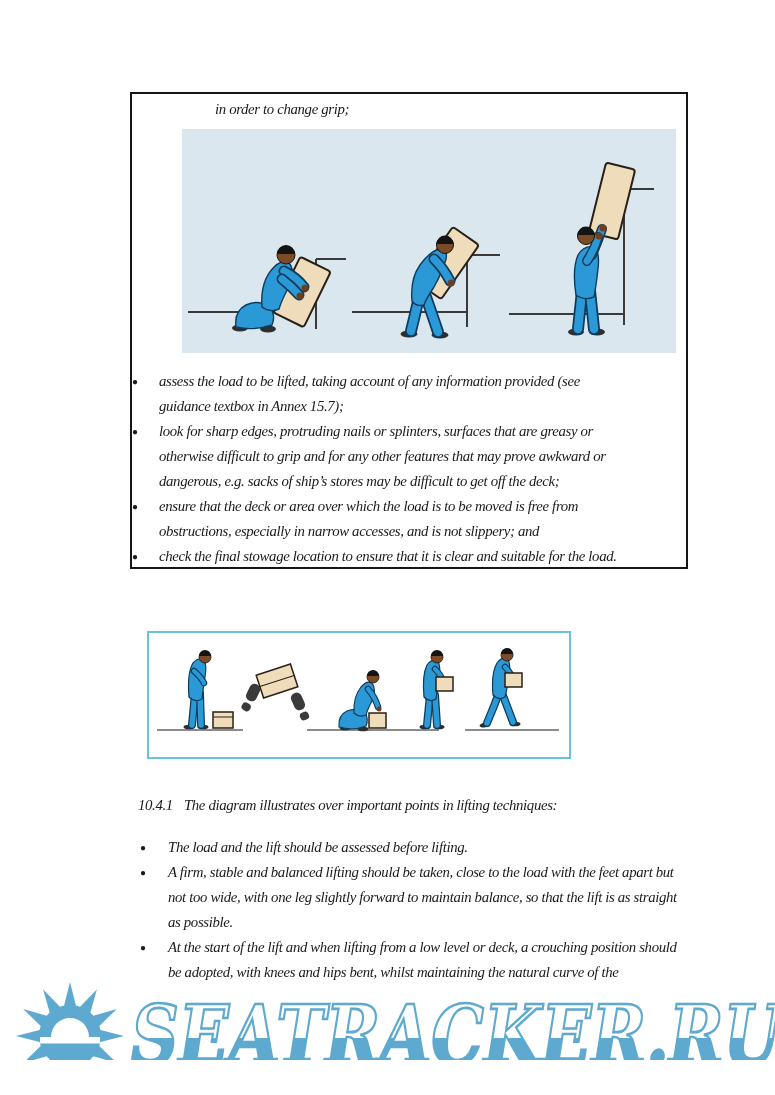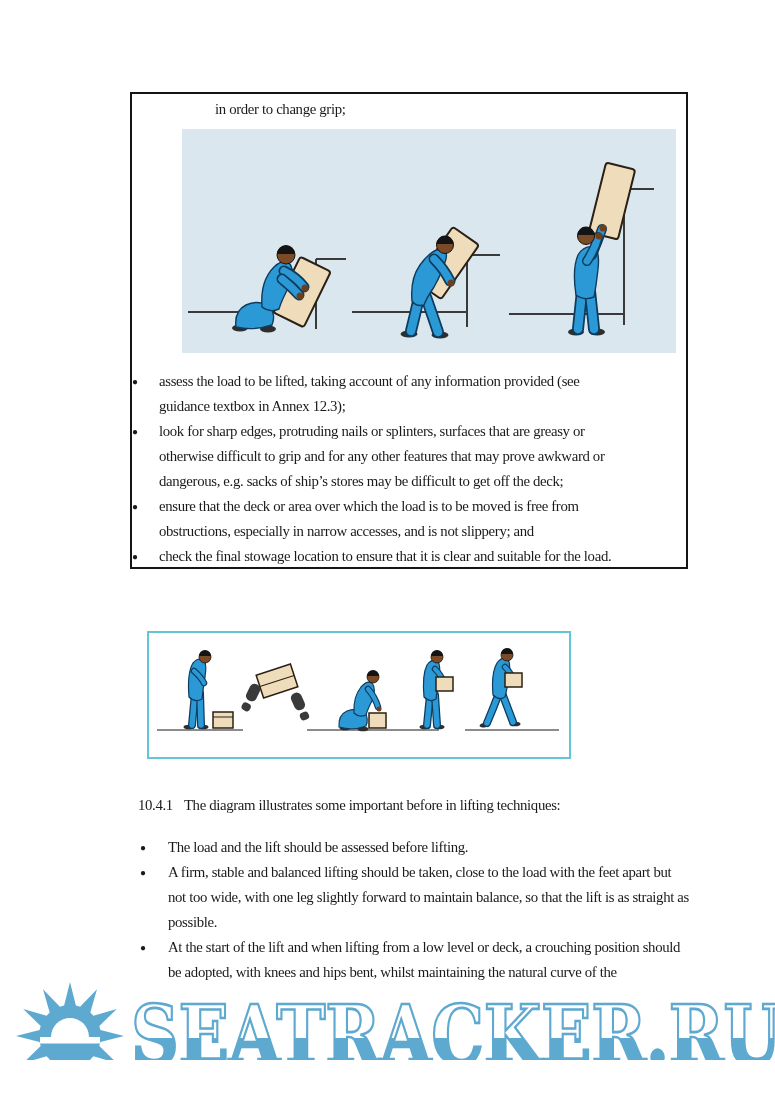--- a/index.html
+++ b/index.html
@@ -1,19 +1,19 @@
 <!DOCTYPE html>
 <html><head>
 <meta charset="utf-8">
 <style>
   html,body{margin:0;padding:0;background:#ffffff;}
   .page{
     position:relative;width:775px;height:1060px;overflow:hidden;background:#ffffff;
     font-family:"Liberation Serif",serif;color:#1a1a1a;
-    font-size:14.8px;letter-spacing:-0.35px;line-height:25px;
+    font-size:14.8px;letter-spacing:-0.35px;line-height:25px;font-style:italic;
   }
   
   .guidance-box{
     position:absolute;left:130px;top:92px;width:554px;height:473px;
     border:2px solid #151515;background:#fff;
   }
   .gb-intro{margin:3px 0 0 83px;}
   .illu1{margin:7px 0 0 50px;width:494px;height:224px;background:#dbe7ee;}
   .illu1 svg{display:block;}
   ul.blist{list-style:none;margin:16px 0 0 0;padding:0;}
@@ -115,21 +115,21 @@
           <circle cx="417" cy="107" r="3.5" fill="#6e3f1f"></circle>
           <circle cx="404" cy="107" r="8.5" fill="#7b4a26" stroke="#1a120a" stroke-width="1"></circle>
           <path d="M395.5,106 a8.5,8.5 0 0 1 17,0 z" fill="#141414"></path>
         </g>
       </svg>
     </div>
 
     <ul class="blist gb-list">
       <li class="bitem">
         <span class="bmark">●</span>
-        <span class="btext">assess the load to be lifted, taking account of any information provided (see guidance textbox in Annex 12.3);</span>
+        <span class="btext">assess the load to be lifted, taking account of any information provided (see guidance textbox in Annex 15.7);</span>
       </li>
       <li class="bitem">
         <span class="bmark">●</span>
         <span class="btext">look for sharp edges, protruding nails or splinters, surfaces that are greasy or otherwise difficult to grip and for any other features that may prove awkward or dangerous, e.g. sacks of ship’s stores may be difficult to get off the deck;</span>
       </li>
       <li class="bitem">
         <span class="bmark">●</span>
         <span class="btext">ensure that the deck or area over which the load is to be moved is free from obstructions, especially in narrow accesses, and is not slippery; and</span>
       </li>
       <li class="bitem">
@@ -220,21 +220,21 @@
         <path d="M356,34 Q362,40 364,46" fill="none" stroke="#0d3c5e" stroke-width="6.5" stroke-linecap="round"></path>
         <path d="M356,34 Q362,40 364,46" fill="none" stroke="#2b99d6" stroke-width="4.2" stroke-linecap="round"></path>
         <rect x="356" y="40" width="17" height="14" fill="#eedcba" stroke="#2a2014" stroke-width="1.5"></rect>
         <circle cx="358" cy="22" r="6" fill="#7b4a26" stroke="#1a120a" stroke-width="0.8"></circle>
         <path d="M352,21 a6,6 0 0 1 12,0 z" fill="#141414"></path>
       </g>
     </svg>
   </div>
 
   <div class="para-1041">
-    <span class="para-num">10.4.1</span><span>The diagram illustrates some important before in lifting techniques:</span>
+    <span class="para-num">10.4.1</span><span>The diagram illustrates over important points in lifting techniques:</span>
   </div>
 
   <ul class="blist points-list">
     <li class="bitem">
       <span class="bmark">●</span>
       <span class="btext">The load and the lift should be assessed before lifting.</span>
     </li>
     <li class="bitem">
       <span class="bmark">●</span>
       <span class="btext">A firm, stable and balanced lifting should be taken, close to the load with the feet apart but not too wide, with one leg slightly forward to maintain balance, so that the lift is as straight as possible.</span>

